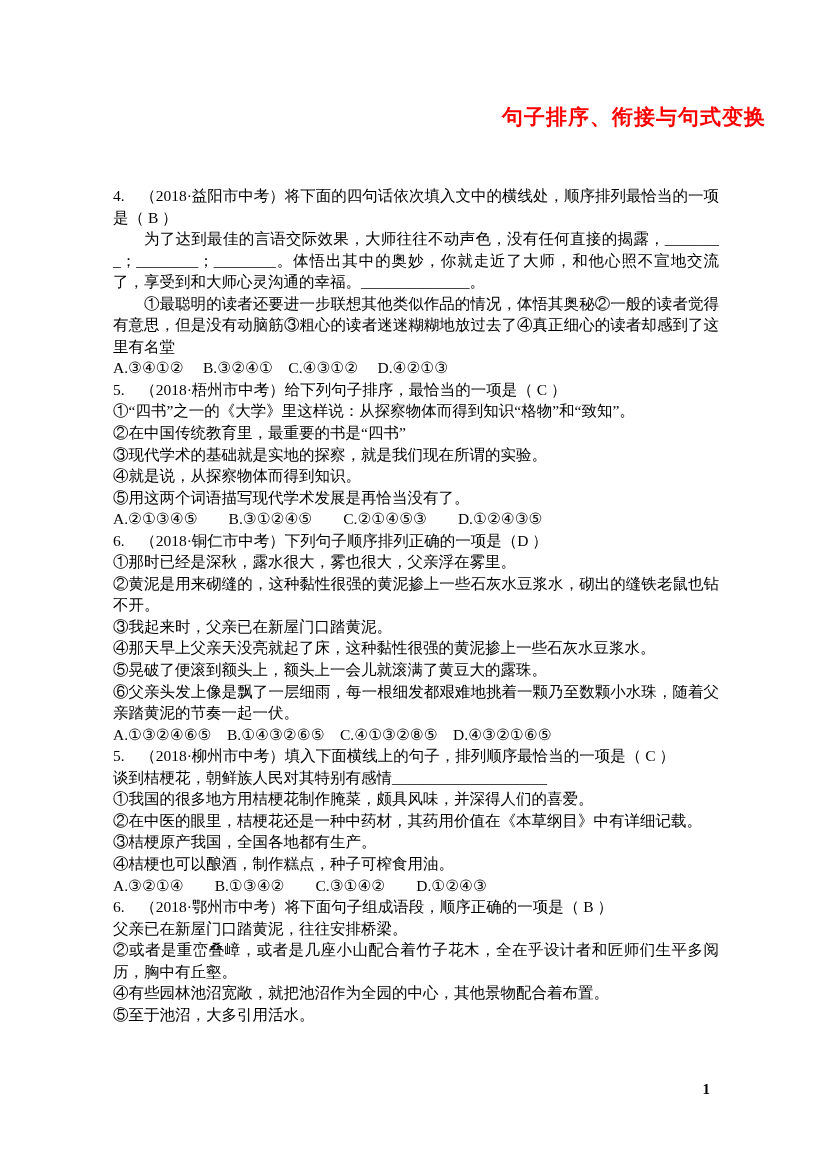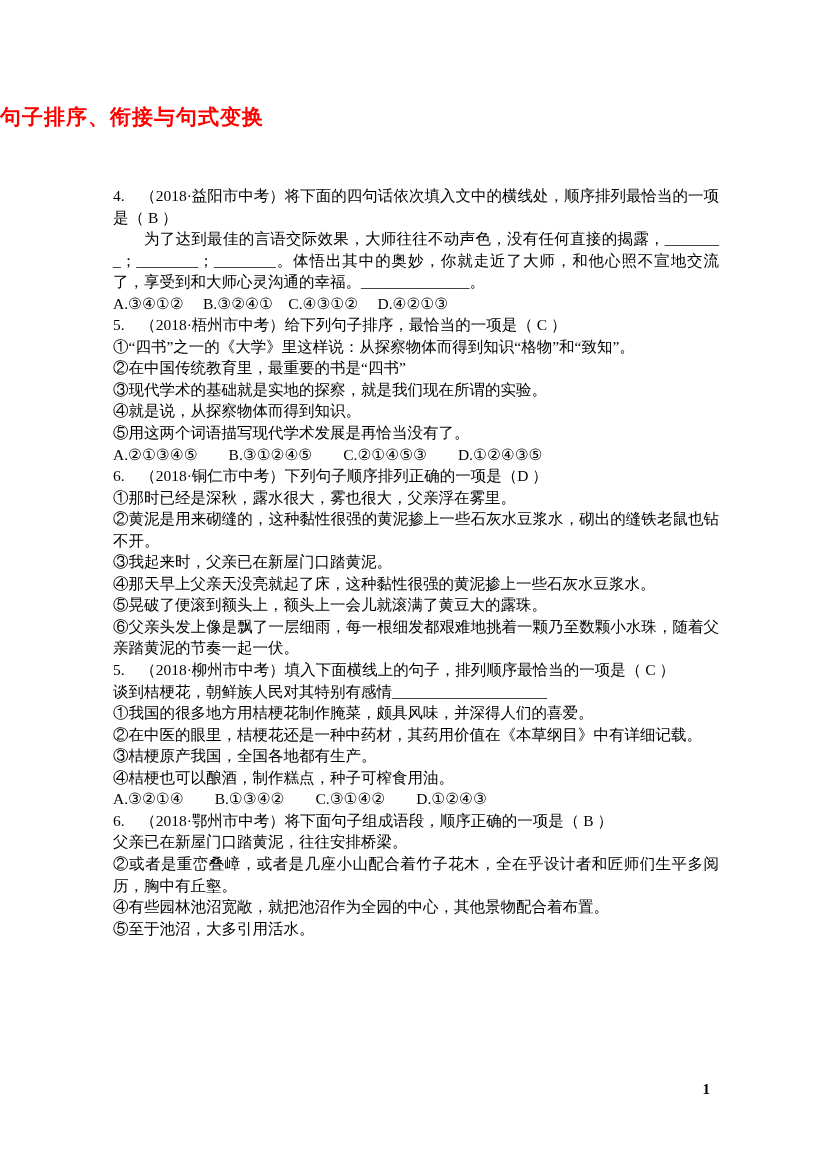--- a/index.html
+++ b/index.html
@@ -13,21 +13,21 @@
     position: relative;
     overflow: hidden;
     font-family: "Liberation Serif", "DejaVu Serif", serif;
     color: #000000;
   }
   .doc-title {
     position: absolute;
     top: 103px;
     left: 0;
     width: 766px;
-    text-align: left;
+    text-align: right;
     font-size: 21px;
     font-weight: bold;
     letter-spacing: 1px;
   }
   .doc-body {
     position: absolute;
     top: 185px;
     left: 113px;
     width: 606px;
     font-size: 15.5px;
@@ -52,35 +52,37 @@
   }
 </style>
 </head>
 <body style="background: rgb(255, 255, 255); color: rgb(0, 0, 0);">
 
 <div class="doc-title" style="color: rgb(255, 0, 0);">句子排序、衔接与句式变换</div>
 
 <div class="doc-body" id="doc-body">
     <div class="para">4.　（2018·益阳市中考）将下面的四句话依次填入文中的横线处，顺序排列最恰当的一项是（ B ）</div>
     <div class="para indent2">为了达到最佳的言语交际效果，大师往往不动声色，没有任何直接的揭露，________；________；________。体悟出其中的奥妙，你就走近了大师，和他心照不宣地交流了，享受到和大师心灵沟通的幸福。______________。</div>
+    <div class="para indent2">①最聪明的读者还要进一步联想其他类似作品的情况，体悟其奥秘②一般的读者觉得有意思，但是没有动脑筋③粗心的读者迷迷糊糊地放过去了④真正细心的读者却感到了这里有名堂</div>
     <div class="para">A.③④①②　 B.③②④①　C.④③①②　 D.④②①③</div>
     <div class="para">5.　（2018·梧州市中考）给下列句子排序，最恰当的一项是（ C ）</div>
     <div class="para">①“四书”之一的《大学》里这样说：从探察物体而得到知识“格物”和“致知”。</div>
     <div class="para">②在中国传统教育里，最重要的书是“四书”</div>
     <div class="para">③现代学术的基础就是实地的探察，就是我们现在所谓的实验。</div>
     <div class="para">④就是说，从探察物体而得到知识。</div>
     <div class="para">⑤用这两个词语描写现代学术发展是再恰当没有了。</div>
     <div class="para">A.②①③④⑤　　B.③①②④⑤　　C.②①④⑤③　　D.①②④③⑤</div>
     <div class="para">6.　（2018·铜仁市中考）下列句子顺序排列正确的一项是（D ）</div>
     <div class="para">①那时已经是深秋，露水很大，雾也很大，父亲浮在雾里。</div>
     <div class="para">②黄泥是用来砌缝的，这种黏性很强的黄泥掺上一些石灰水豆浆水，砌出的缝铁老鼠也钻不开。</div>
     <div class="para">③我起来时，父亲已在新屋门口踏黄泥。</div>
     <div class="para">④那天早上父亲天没亮就起了床，这种黏性很强的黄泥掺上一些石灰水豆浆水。</div>
     <div class="para">⑤晃破了便滚到额头上，额头上一会儿就滚满了黄豆大的露珠。</div>
     <div class="para">⑥父亲头发上像是飘了一层细雨，每一根细发都艰难地挑着一颗乃至数颗小水珠，随着父亲踏黄泥的节奏一起一伏。</div>
+    <div class="para">A.①③②④⑥⑤　B.①④③②⑥⑤　C.④①③②⑧⑤　D.④③②①⑥⑤</div>
     <div class="para">5.　（2018·柳州市中考）填入下面横线上的句子，排列顺序最恰当的一项是（ C ）</div>
     <div class="para">谈到桔梗花，朝鲜族人民对其特别有感情____________________</div>
     <div class="para">①我国的很多地方用桔梗花制作腌菜，颇具风味，并深得人们的喜爱。</div>
     <div class="para">②在中医的眼里，桔梗花还是一种中药材，其药用价值在《本草纲目》中有详细记载。</div>
     <div class="para">③桔梗原产我国，全国各地都有生产。</div>
     <div class="para">④桔梗也可以酿酒，制作糕点，种子可榨食用油。</div>
     <div class="para">A.③②①④　　B.①③④②　　C.③①④②　　D.①②④③</div>
     <div class="para">6.　（2018·鄂州市中考）将下面句子组成语段，顺序正确的一项是（ B ）</div>
     <div class="para">父亲已在新屋门口踏黄泥，往往安排桥梁。</div>
     <div class="para">②或者是重峦叠嶂，或者是几座小山配合着竹子花木，全在乎设计者和匠师们生平多阅历，胸中有丘壑。</div>

